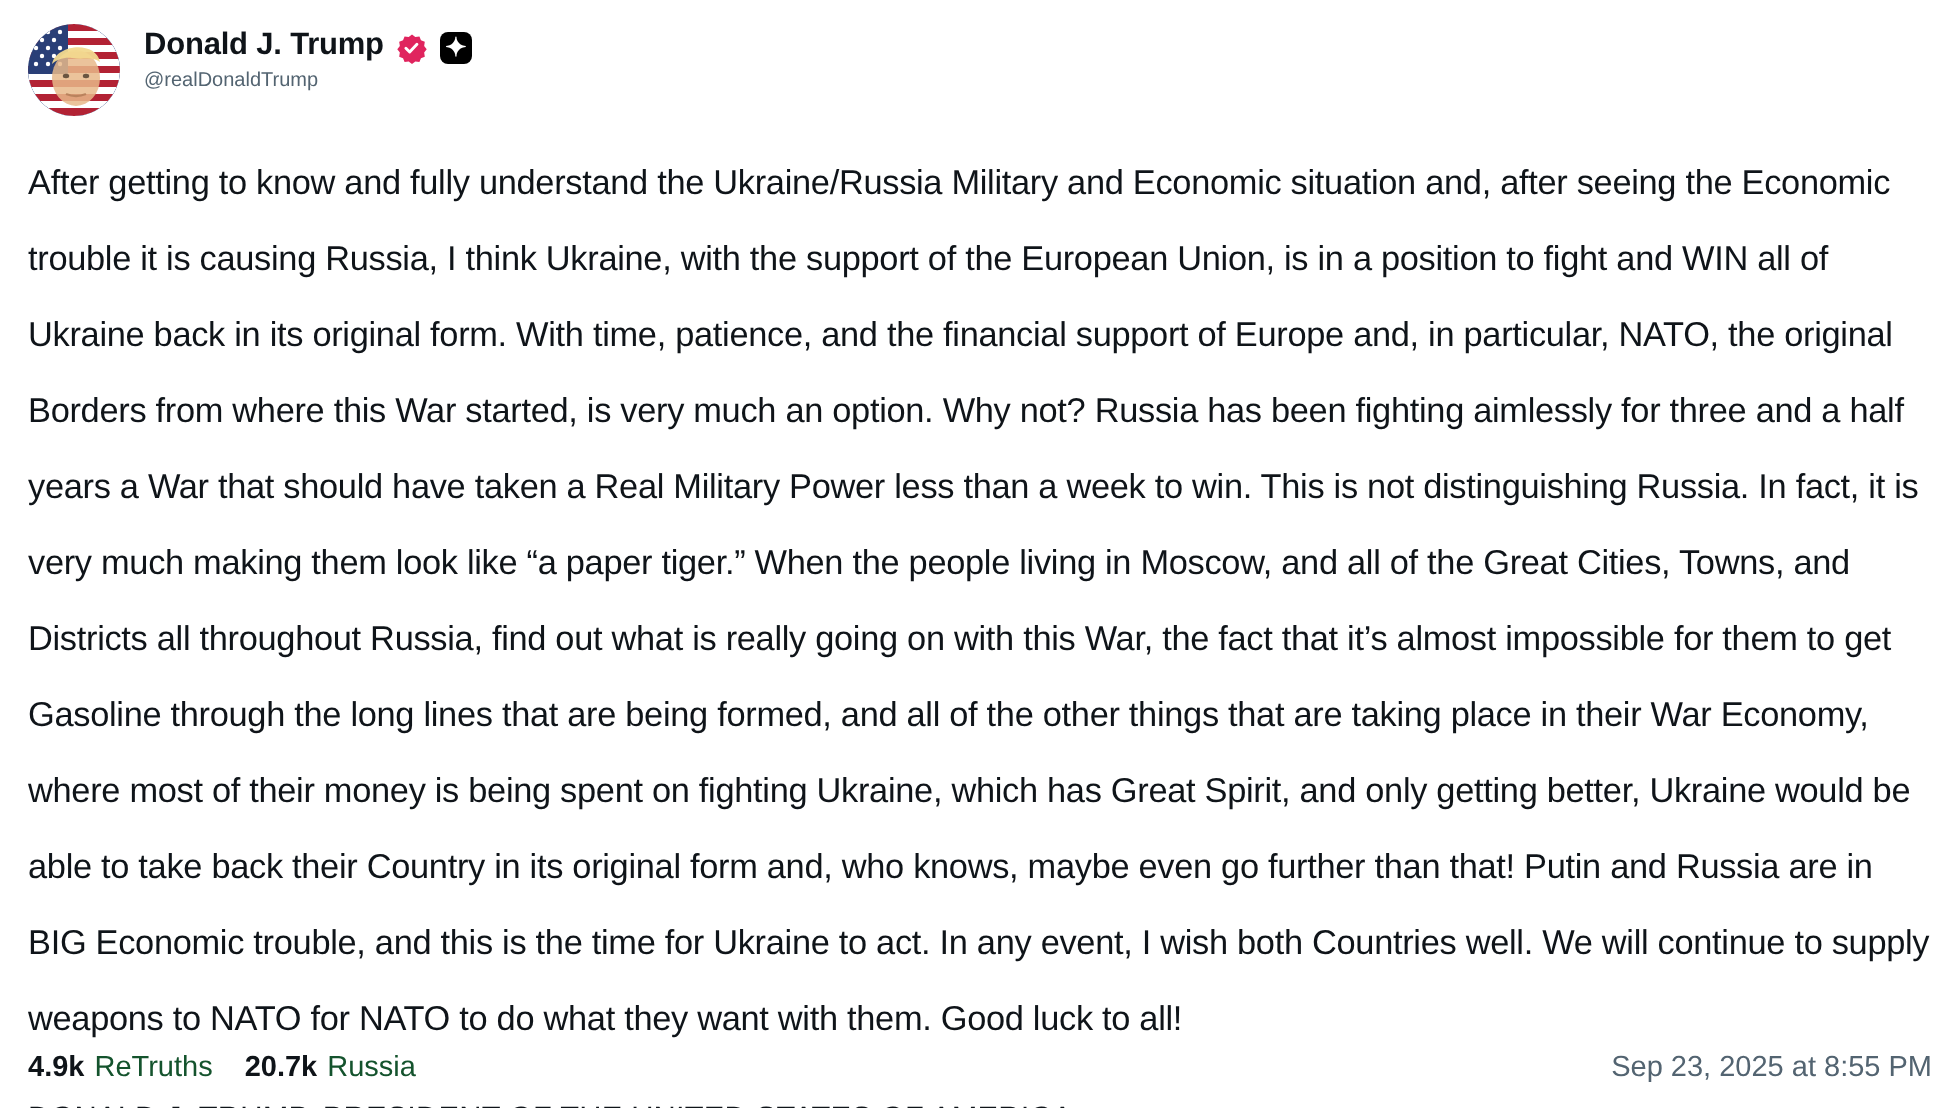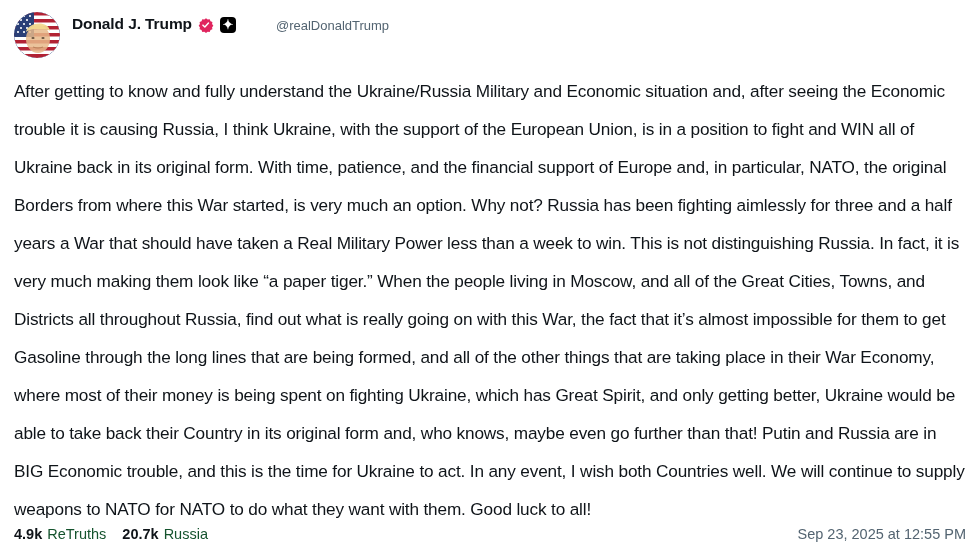--- a/index.html
+++ b/index.html
@@ -35,24 +35,23 @@
     height: 46px;
     border-radius: 50%;
     flex: 0 0 46px;
     overflow: hidden;
     position: relative;
     background: #1b3a78;
   }
   .avatar svg { display: block; width: 46px; height: 46px; }
   .name-block {
     display: flex;
-    flex-direction: row;
+    flex-direction: column;
     justify-content: flex-end;
     padding-top: 2px;
-    gap: 40px;
   }
   .name-row {
     display: flex;
     align-items: center;
     gap: 6px;
     line-height: 1.1;
   }
   .display-name {
     font-size: 15.5px;
     font-weight: bold;
@@ -77,21 +76,21 @@
     top: 1px;
   }
   .plus-badge span {
     color: #fff;
     font-size: 13px;
     line-height: 1;
     font-weight: bold;
     margin-top: -1px;
   }
   .handle {
-    font-size: 13px;
+    font-size: 10px;
     color: #536471;
     margin-top: 4px;
   }
   
   .body-text {
     margin-top: 14px;
     font-size: 17.2px;
     line-height: 38px;
     color: #0f1419;
     letter-spacing: -0.15px;
@@ -214,16 +213,16 @@
     <div class="stats">
       <div class="stat">
         <span class="stat-count">4.9k</span>
         <span class="stat-label">ReTruths</span>
       </div>
       <div class="stat">
         <span class="stat-count">20.7k</span>
         <span class="stat-label">Russia</span>
       </div>
     </div>
-    <div class="timestamp">Sep 23, 2025 at 12:55 PM</div>
+    <div class="timestamp">Sep 23, 2025 at 8:55 PM</div>
   </div>
 
 </div>
 
 </body></html>

